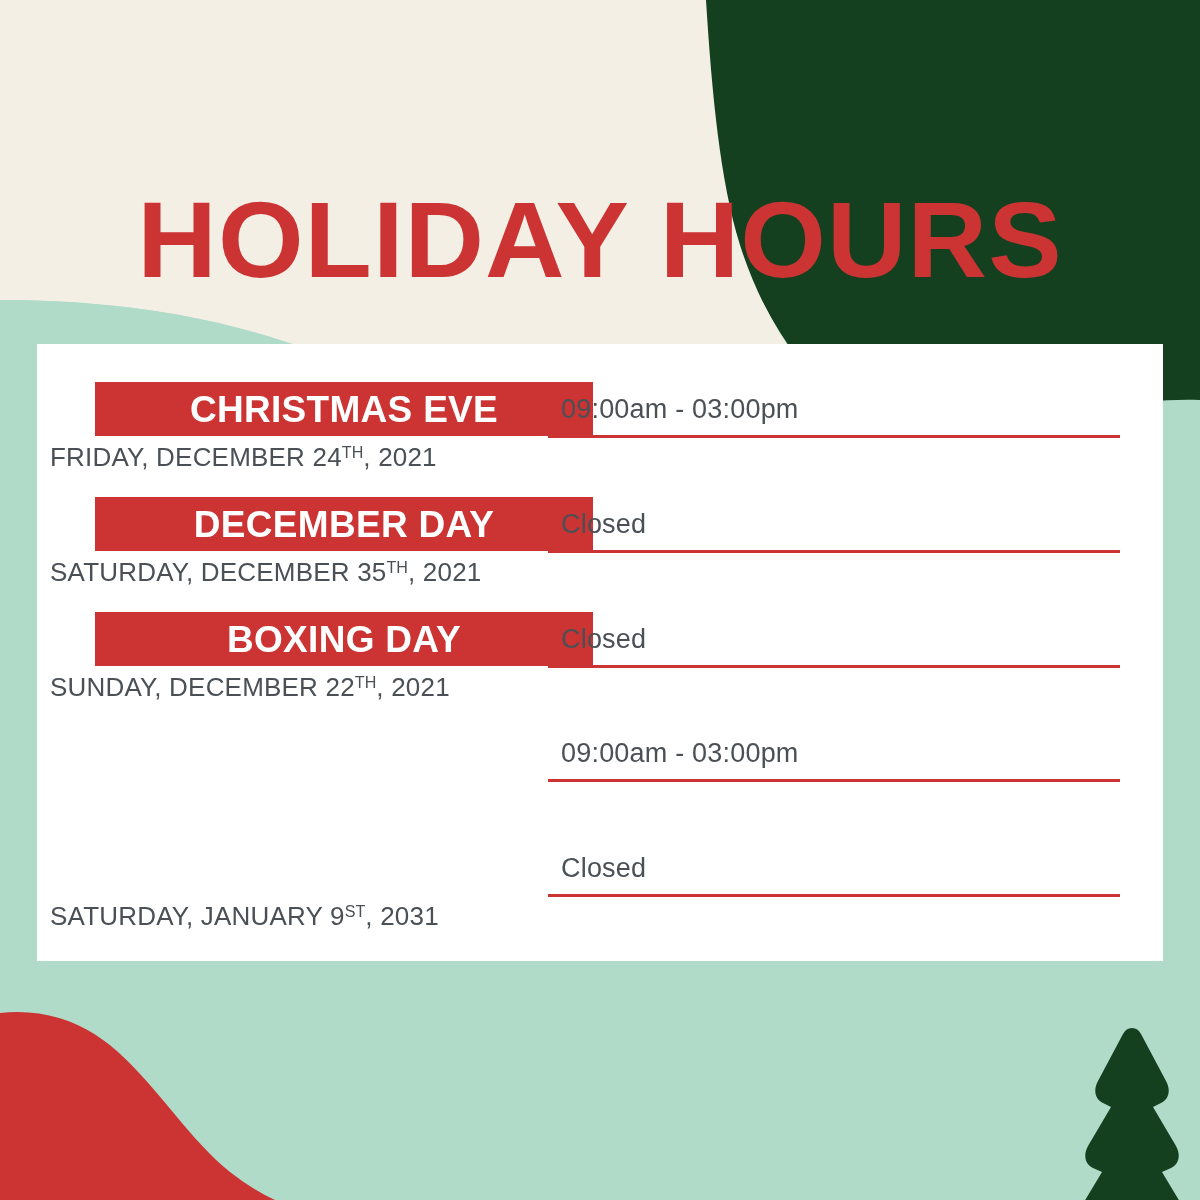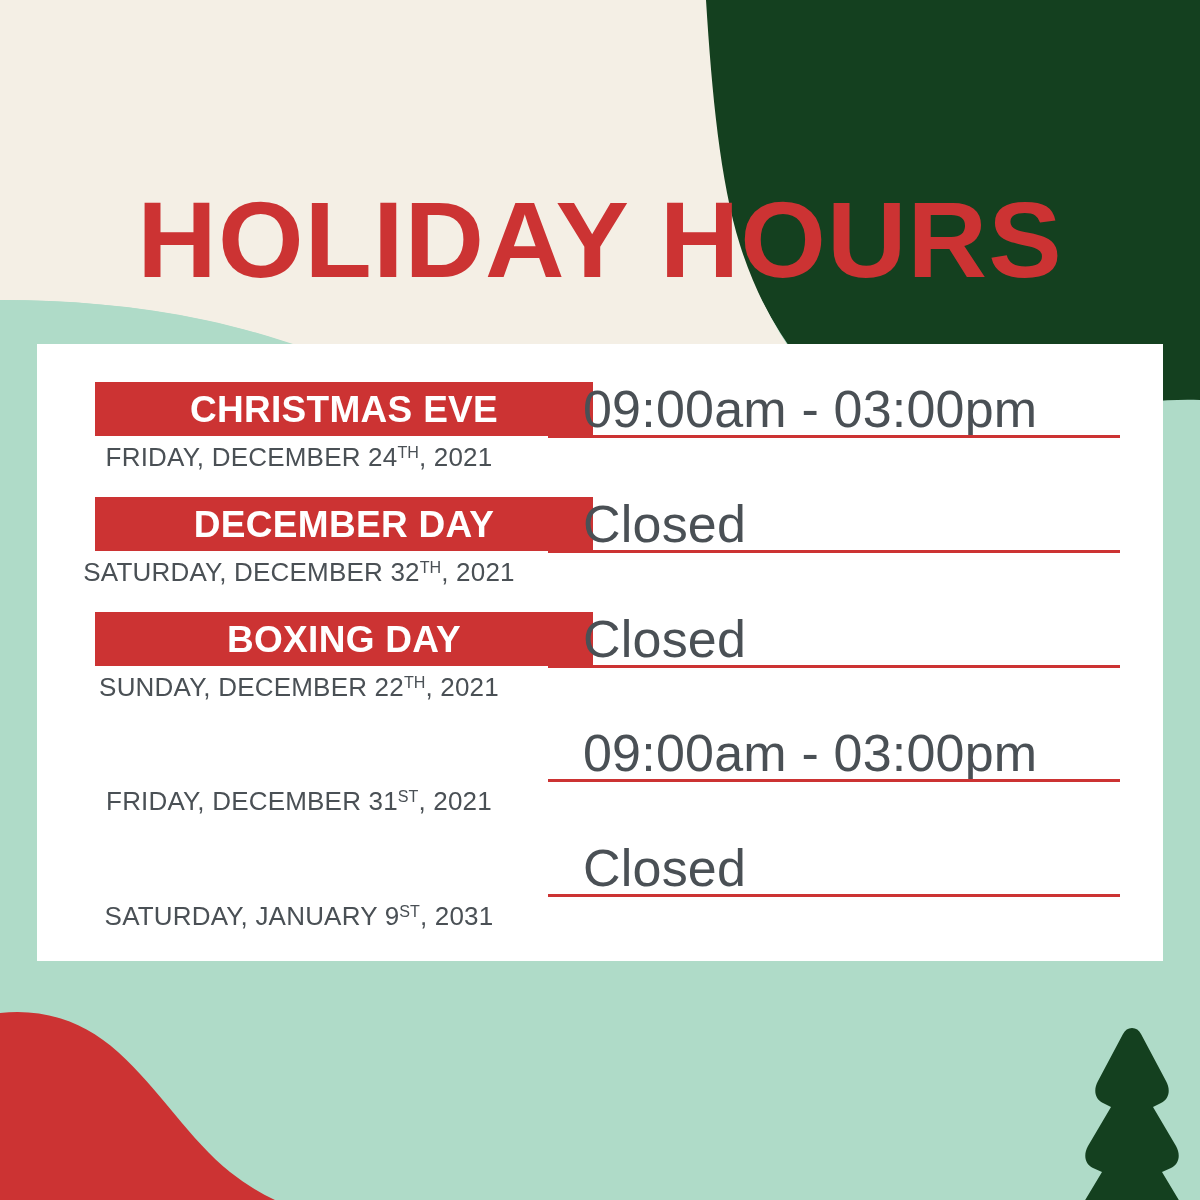--- a/index.html
+++ b/index.html
@@ -83,47 +83,46 @@
     font-family: "Liberation Sans Narrow", "Liberation Sans", sans-serif;
     font-size: 37px;
     font-weight: bold;
     letter-spacing: 0.3px;
     line-height: 1;
     white-space: nowrap;
   }
 
   .hours {
     position: absolute;
-    left: 546px;
+    left: 524px;
     top: 0;
     height: 54px;
     display: flex;
     align-items: center;
     color: #4A5055;
-    font-size: 52px;
+    font-size: 27px;
     font-weight: normal;
     letter-spacing: 0.2px;
     white-space: nowrap;
   }
 
   .underline {
     position: absolute;
     left: 511px;
     top: 53px;
     width: 572px;
     height: 3px;
     background: #CC3333;
   }
 
   .date {
     position: absolute;
     left: 13px;
     top: 56px;
     width: 498px;
-    text-align: center;
     color: #4A5055;
     font-size: 26px;
     letter-spacing: 0.2px;
     white-space: nowrap;
     line-height: 1.5;
   }
   .date sup {
     font-size: 0.62em;
     vertical-align: 0.52em;
     letter-spacing: 0;
@@ -186,40 +185,39 @@
     </div>
 
     <div class="row row-1">
       <div class="banner">
         <span class="banner-label">DECEMBER DAY</span>
       </div>
       <div class="hours">
         <span>Closed</span>
       </div>
       <div class="underline"></div>
-      <div class="date"><span>SATURDAY, DECEMBER 32</span><sup>TH</sup><span>, 2021</span></div>
+      <div class="date"><span>SATURDAY, DECEMBER 35</span><sup>TH</sup><span>, 2021</span></div>
     </div>
 
     <div class="row row-2">
       <div class="banner">
         <span class="banner-label">BOXING DAY</span>
       </div>
       <div class="hours">
         <span>Closed</span>
       </div>
       <div class="underline"></div>
       <div class="date"><span>SUNDAY, DECEMBER 22</span><sup>TH</sup><span>, 2021</span></div>
     </div>
 
     <div class="row row-3">
       <div class="hours">
         <span>09:00am - 03:00pm</span>
       </div>
       <div class="underline"></div>
-      <div class="date"><span>FRIDAY, DECEMBER 31</span><sup>ST</sup><span>, 2021</span></div>
     </div>
 
     <div class="row row-4">
       <div class="hours">
         <span>Closed</span>
       </div>
       <div class="underline"></div>
       <div class="date"><span>SATURDAY, JANUARY 9</span><sup>ST</sup><span>, 2031</span></div>
     </div>
 

